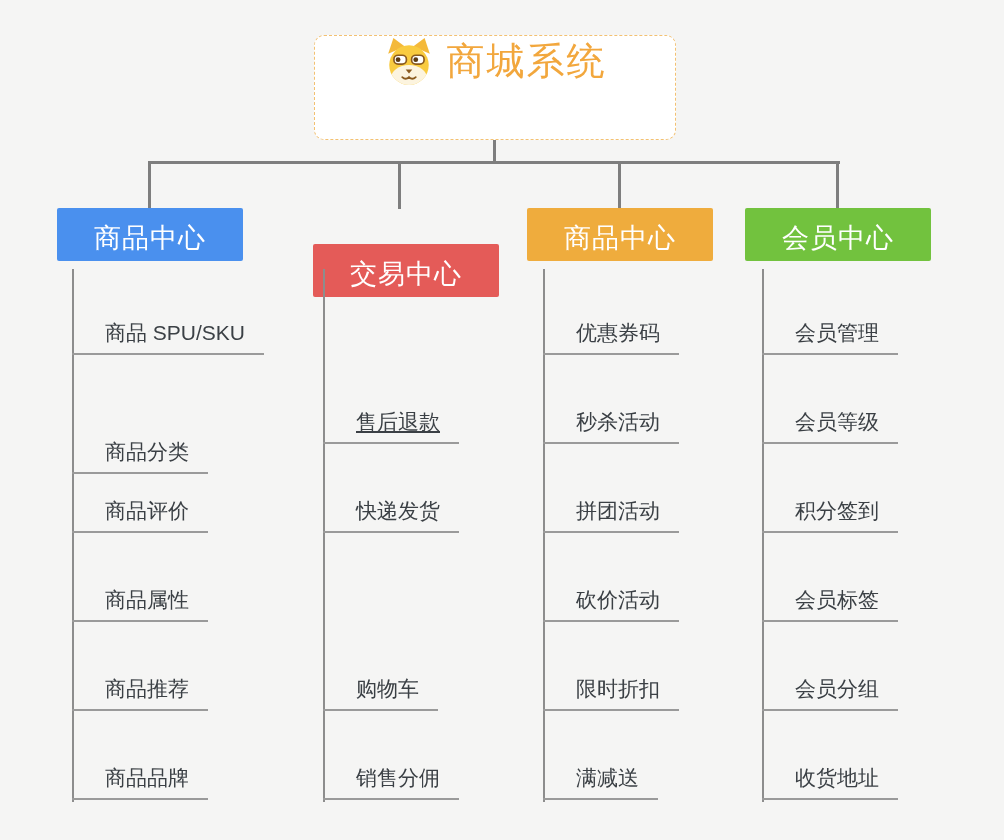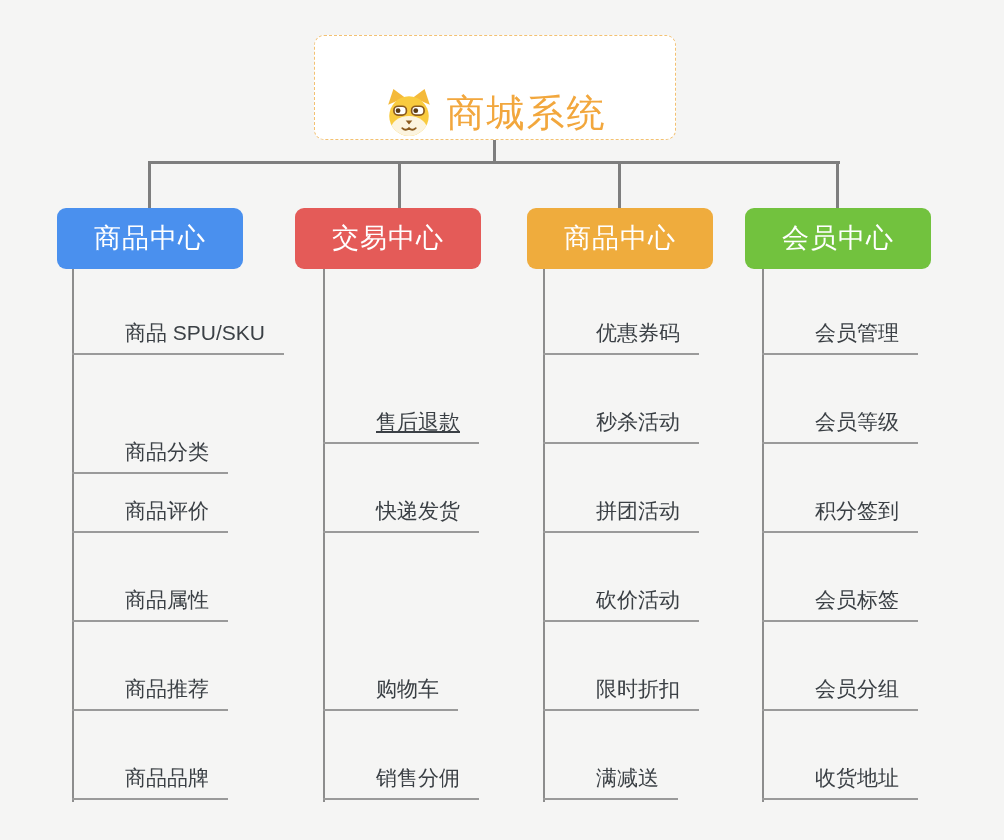--- a/index.html
+++ b/index.html
@@ -9,37 +9,37 @@
   
   .hline,.vline{position:absolute;background:#7e7e7e;}
   .hline{height:3px;}
   .vline{width:3px;}
   .trunk{position:absolute;width:2px;background:#8d8d8d;}
 
   
   .root-node{
     position:absolute;left:314px;top:35px;width:362px;height:105px;
     background:#ffffff;border:1px dashed #f3c172;border-radius:10px;
-    display:flex;align-items:flex-end;justify-content:center;gap:13px;
+    display:flex;align-items:flex-start;justify-content:center;gap:13px;
     box-sizing:border-box;
   }
   .root-title{font-size:38px;color:#f2a73d;letter-spacing:2px;}
 
   
   .branch-box{
-    position:absolute;top:208px;width:186px;height:61px;border-radius:9px;
+    position:absolute;top:208px;width:186px;height:53px;border-radius:2px;
     color:#ffffff;font-size:27px;text-align:center;line-height:61px;
     letter-spacing:1px;
   }
 
   
   .leaf{
     position:absolute;height:42px;box-sizing:border-box;
     border-bottom:2px solid #9a9a9a;
-    padding:0 19px 6px 53px;
+    padding:0 19px 6px 33px;
     display:flex;align-items:flex-end;
     font-size:21px;color:#3b4045;white-space:nowrap;
   }
 </style>
 </head>
 <body>
 
 <div class="canvas">
 
   <div class="vline" style="left:493px;top:140px;height:24px;"></div>
@@ -74,21 +74,21 @@
 
   <div class="branch-box" style="left: 57px; background: rgb(74, 144, 238);">商品中心</div>
   <div class="trunk" style="left:72px;top:269px;height:533px;"></div>
   <div class="leaf" style="left:72px;top:313px;">商品 SPU/SKU</div>
   <div class="leaf" style="left:72px;top:402px;margin-top:30px;">商品分类</div>
   <div class="leaf" style="left:72px;top:491px;">商品评价</div>
   <div class="leaf" style="left:72px;top:580px;">商品属性</div>
   <div class="leaf" style="left:72px;top:758px;">商品品牌</div>
   <div class="leaf" style="left:72px;top:669px;">商品推荐</div>
 
-  <div class="branch-box" style="left: 295px; background: rgb(228, 91, 88);">交易中心</div>
+  <div class="branch-box" style="left: 313px; background: rgb(228, 91, 88); margin-top: 36px;">交易中心</div>
   <div class="trunk" style="left:323px;top:269px;height:533px;"></div>
   <div class="leaf" style="left:323px;top:402px;text-decoration:underline;">售后退款</div>
   <div class="leaf" style="left:323px;top:491px;">快递发货</div>
   <div class="leaf" style="left:323px;top:669px;">购物车</div>
   <div class="leaf" style="left:323px;top:758px;">销售分佣</div>
 
   <div class="branch-box" style="left: 527px; background: rgb(239, 172, 61);">商品中心</div>
   <div class="trunk" style="left:543px;top:269px;height:533px;"></div>
   <div class="leaf" style="left:543px;top:313px;">优惠券码</div>
   <div class="leaf" style="left:543px;top:402px;">秒杀活动</div>

